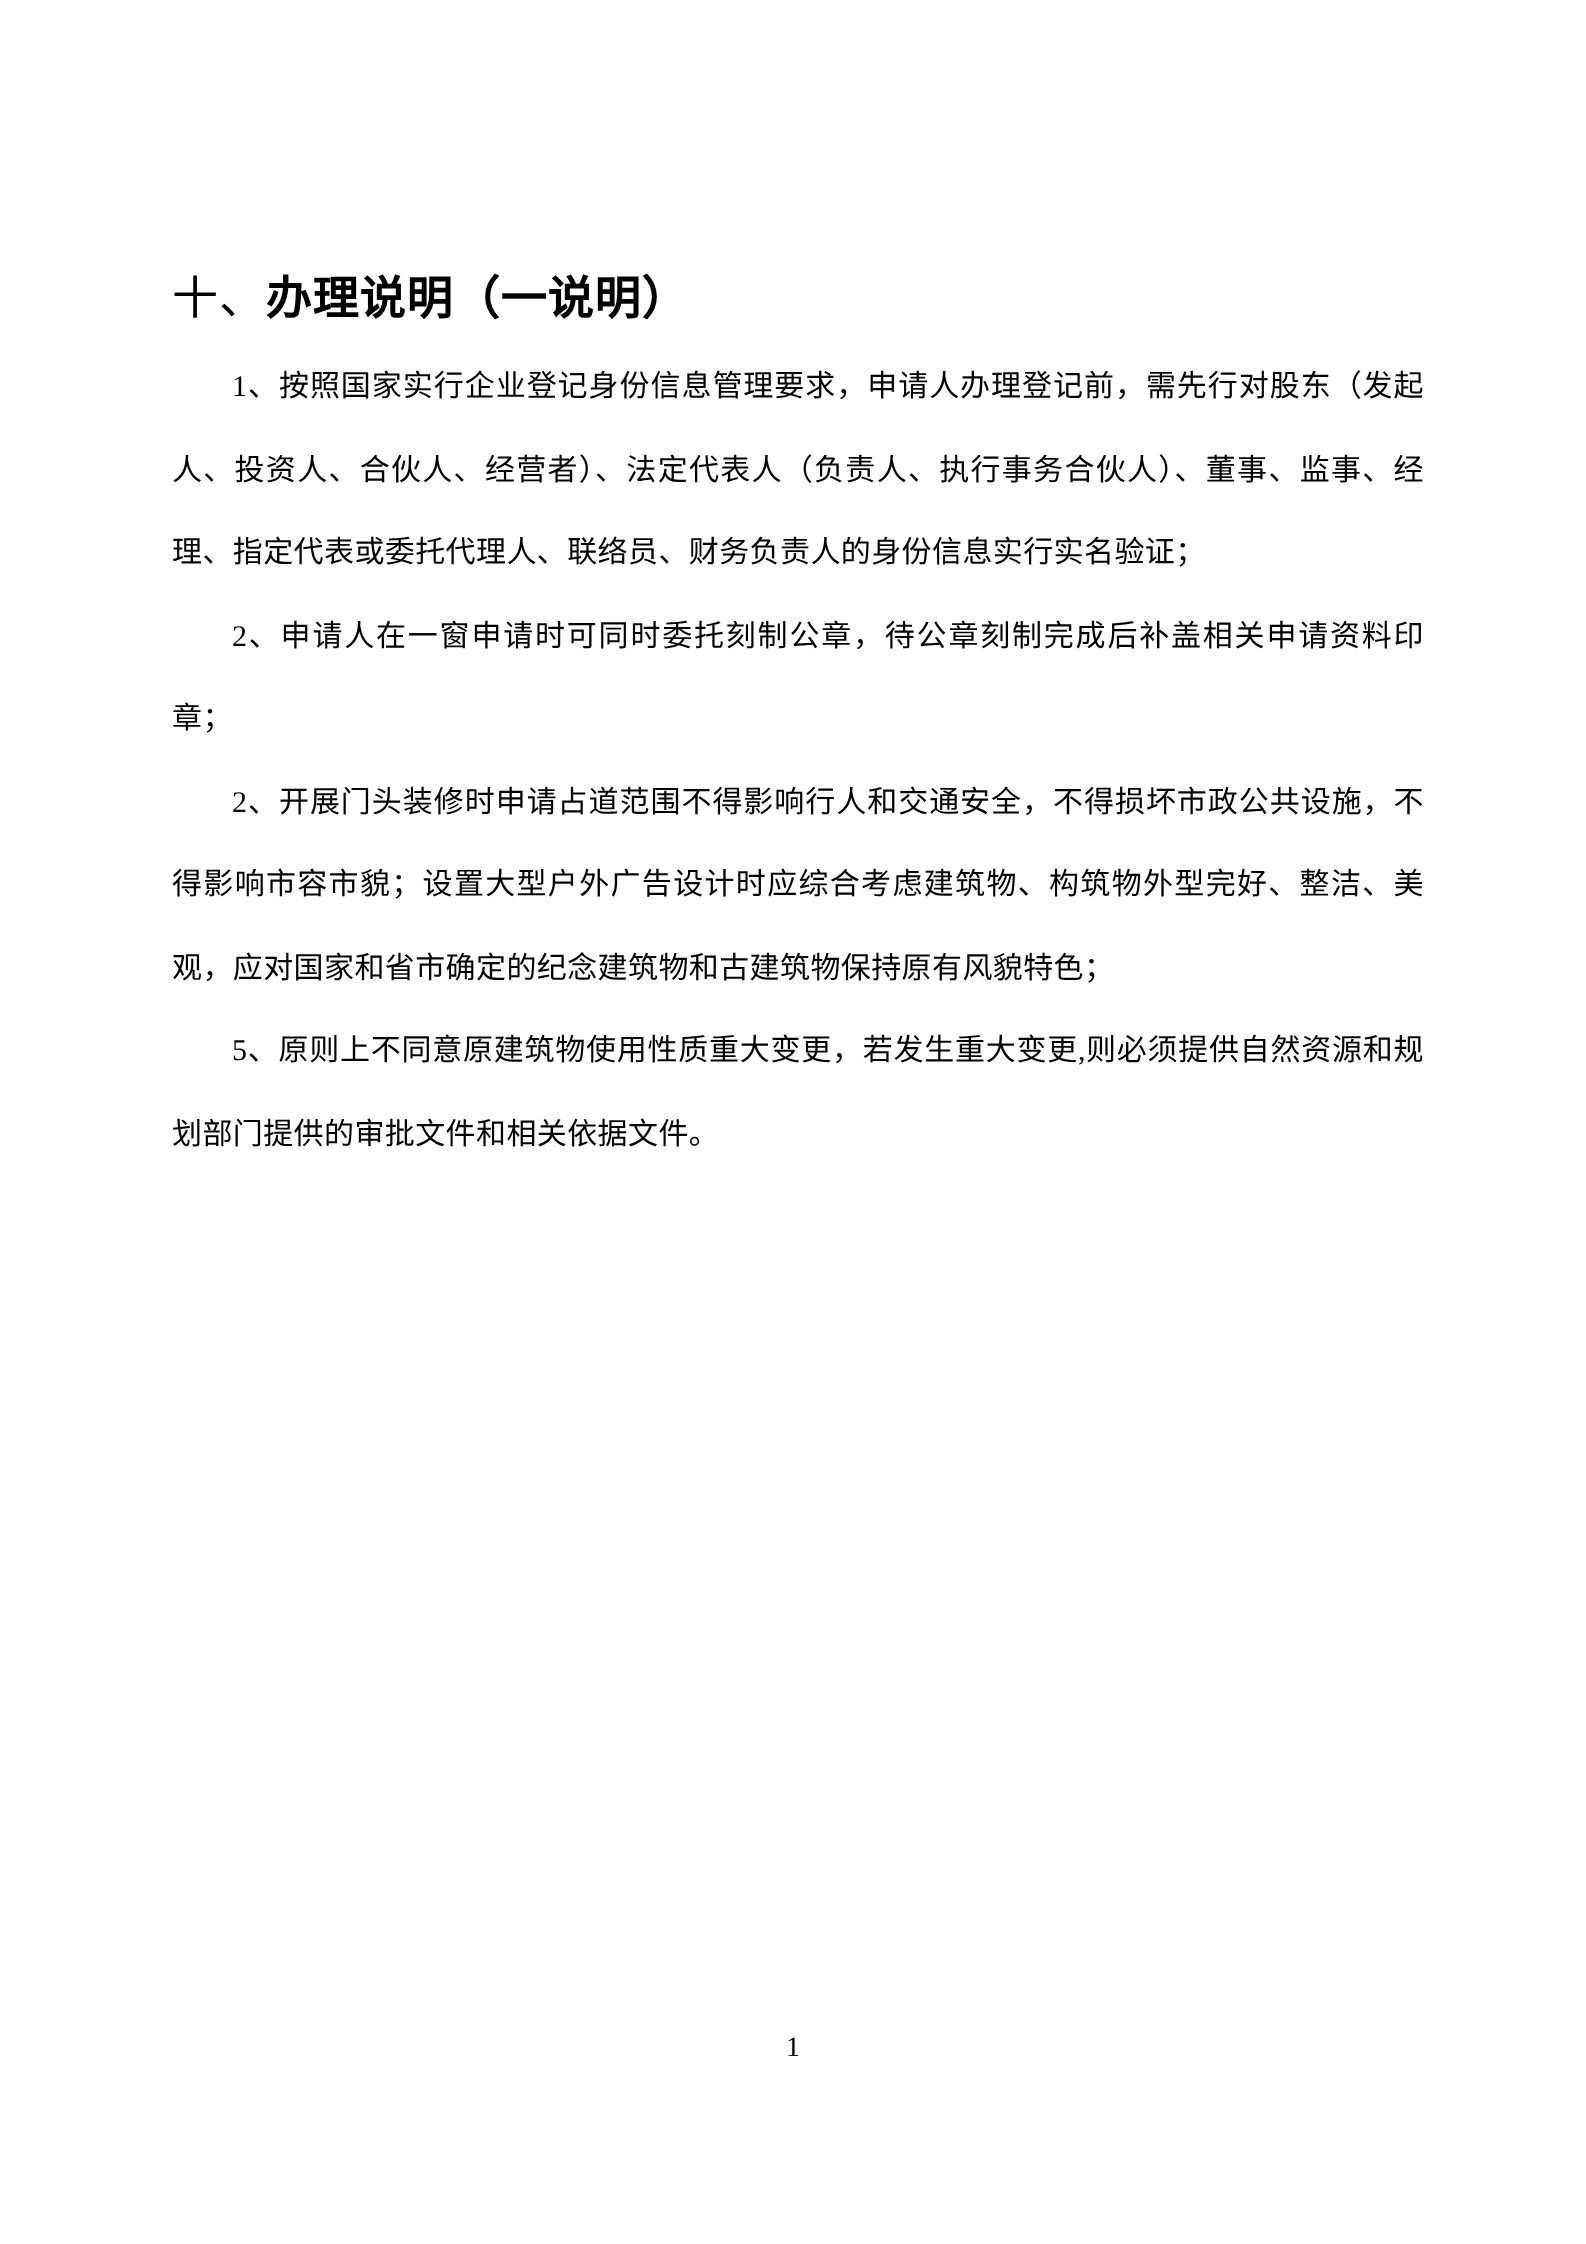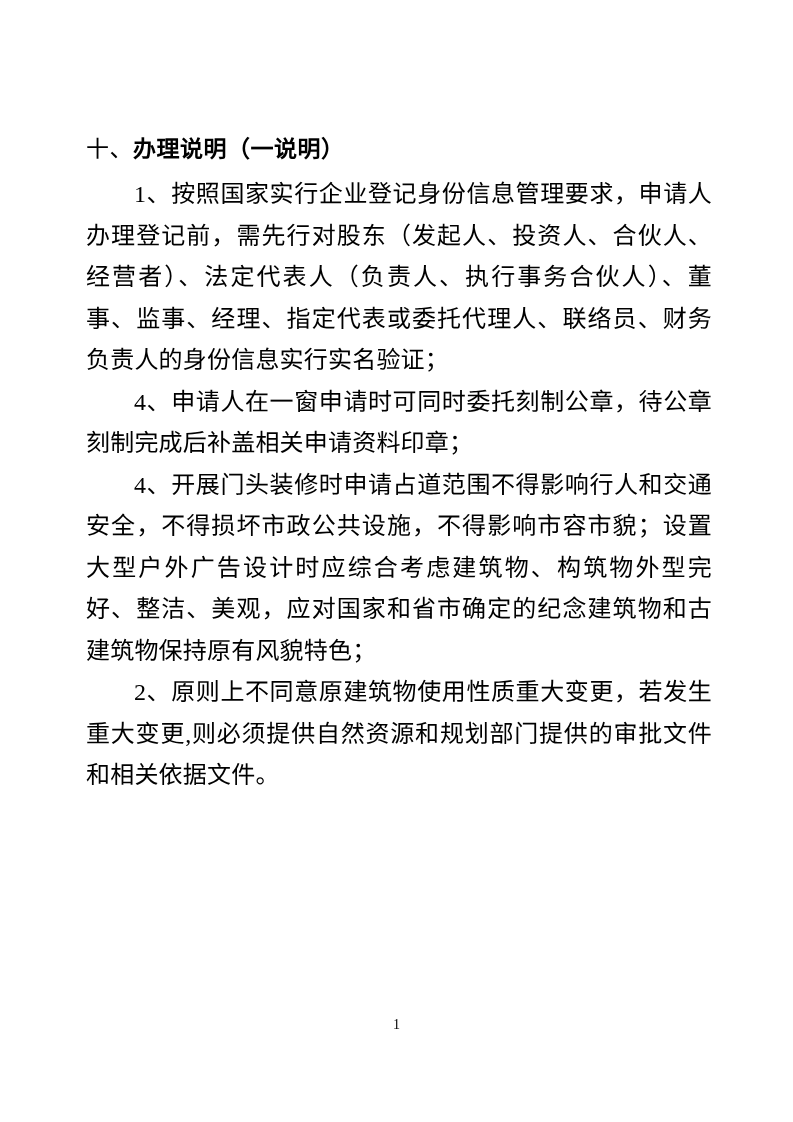--- a/index.html
+++ b/index.html
@@ -39,21 +39,21 @@
     font-weight: normal;
     font-family: "Liberation Serif", "DejaVu Serif", serif;
   }
   .heading .title {
     font-weight: bold;
     font-family: "Liberation Sans", "DejaVu Sans", sans-serif;
   }
   .body-text p {
     margin: 0;
     padding: 0;
-    font-size: 24px;
+    font-size: 15px;
     line-height: 41.5px;
     text-indent: 2em;
     text-align: justify;
     text-justify: inter-character;
     word-break: normal;
     letter-spacing: 0.2px;
   }
   .page-footer {
     position: absolute;
     left: 0;
@@ -66,19 +66,19 @@
   }
 </style>
 </head>
 <body>
 
 <div class="page">
   <div class="content">
     <h1 class="heading"><span class="num">十、</span><span class="title">办理说明（一说明）</span></h1>
     <div class="body-text">
       <p>1、按照国家实行企业登记身份信息管理要求，申请人办理登记前，需先行对股东（发起人、投资人、合伙人、经营者）、法定代表人（负责人、执行事务合伙人）、董事、监事、经理、指定代表或委托代理人、联络员、财务负责人的身份信息实行实名验证；</p>
-      <p>4、申请人在一窗申请时可同时委托刻制公章，待公章刻制完成后补盖相关申请资料印章；</p>
-      <p>4、开展门头装修时申请占道范围不得影响行人和交通安全，不得损坏市政公共设施，不得影响市容市貌；设置大型户外广告设计时应综合考虑建筑物、构筑物外型完好、整洁、美观，应对国家和省市确定的纪念建筑物和古建筑物保持原有风貌特色；</p>
-      <p>2、原则上不同意原建筑物使用性质重大变更，若发生重大变更,则必须提供自然资源和规划部门提供的审批文件和相关依据文件。</p>
+      <p>2、申请人在一窗申请时可同时委托刻制公章，待公章刻制完成后补盖相关申请资料印章；</p>
+      <p>2、开展门头装修时申请占道范围不得影响行人和交通安全，不得损坏市政公共设施，不得影响市容市貌；设置大型户外广告设计时应综合考虑建筑物、构筑物外型完好、整洁、美观，应对国家和省市确定的纪念建筑物和古建筑物保持原有风貌特色；</p>
+      <p>5、原则上不同意原建筑物使用性质重大变更，若发生重大变更,则必须提供自然资源和规划部门提供的审批文件和相关依据文件。</p>
     </div>
   </div>
   <div class="page-footer">1</div>
 </div>
 
 </body></html>

